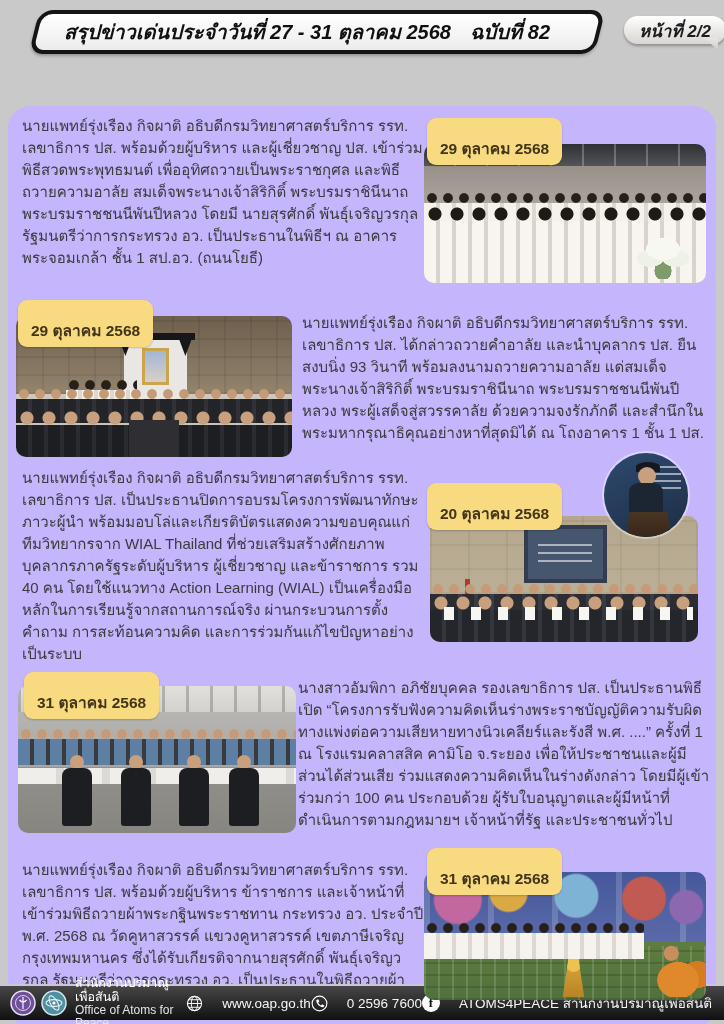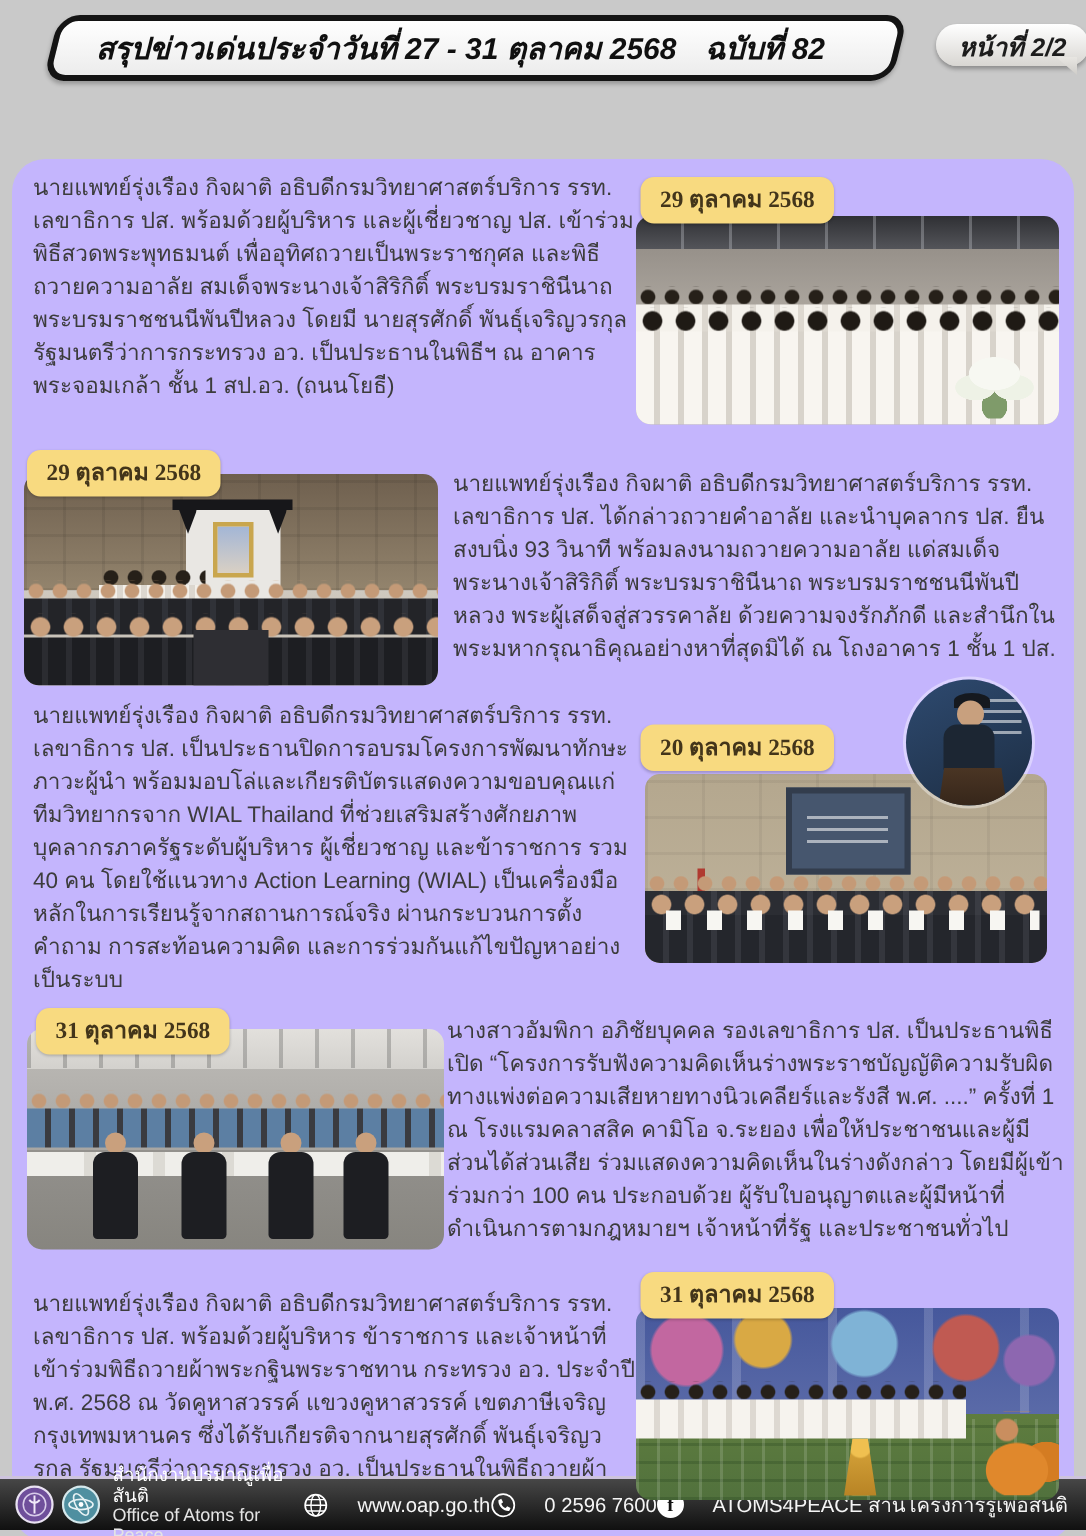--- a/index.html
+++ b/index.html
@@ -20,22 +20,22 @@
     font-weight:bold; font-style:italic; font-size:17px; color:#1c1c1c; }
   .page-bubble::after { content:""; position:absolute; right:8px; bottom:-6px; width:14px; height:12px;
     background:linear-gradient(180deg,#e8e6e2,#cfcdc9); clip-path:polygon(0 0,100% 0,100% 100%); }
 
   
   .card { position:absolute; left:8px; top:62px; width:708px; height:921px;
     background:#c4b5fd; border-radius:22px;margin-top:44px; }
 
   .news-text { position:absolute; color:#3c3c3c; font-size:15px; line-height:22px; }
   .date-badge { position:absolute; z-index:4; background:#f8da80; color:#43351a;
-    font-weight:bold; font-size:15.5px; padding:2px 13px 4px; border-radius:9px;
-    box-shadow:0 1px 2px rgba(0,0,0,.2); white-space:nowrap;font-family:Liberation Serif, serif; }
+    font-weight:bold; font-size:15.5px; padding:18px 13px 4px; border-radius:9px;
+    box-shadow:0 1px 2px rgba(0,0,0,.2); white-space:nowrap; }
 
   .ph { position:absolute; border-radius:10px; overflow:hidden; background:#9a9a9a; z-index:1; }
 
   
   .crowd { position:absolute; display:flex; flex-direction:column; }
   .crowd .heads { height:12px; background-image:radial-gradient(circle at 8px 7px, var(--hc,#262019) 4.4px, transparent 5.3px);
     background-size:16px 12px; background-repeat:repeat-x; }
   .crowd .bodies { flex:1; background-image:repeating-linear-gradient(90deg, var(--b1,#f5f2ec) 0 12px, var(--b2,#ddd8d0) 12px 16px); }
   .crowd.big .heads { height:16px; background-image:radial-gradient(circle at 11px 9px, var(--hc,#262019) 6px, transparent 7px);
     background-size:22px 16px; }
@@ -273,17 +273,17 @@
     <div class="f-group f-sep">
       <svg width="17" height="17" viewBox="0 0 18 18">
         <circle cx="9" cy="9" r="7.8" fill="none" stroke="#ffffff" stroke-width="1.2"></circle>
         <path d="M5.6 5.4 l2 -1 1.3 2.4 -1.3 1.1 c.6 1.5 1.6 2.5 3.1 3.1 l1.1 -1.3 2.4 1.3 -1 2 c-3.9 .4 -8 -3.7 -7.6 -7.6 z" fill="#ffffff"></path>
       </svg>
       <span class="f-txt">0 2596 7600</span>
     </div>
 
     <div class="f-group f-sep" style="margin-right:2px;">
       <span class="fb-circle">f</span>
-      <span class="f-txt">ATOMS4PEACE สำนัโครงการรูเพื่อสันติ</span>
+      <span class="f-txt">ATOMS4PEACE สำนักงานปรมาณูเพื่อสันติ</span>
     </div>
   </div>
 
 </div>
 
 </body></html>

